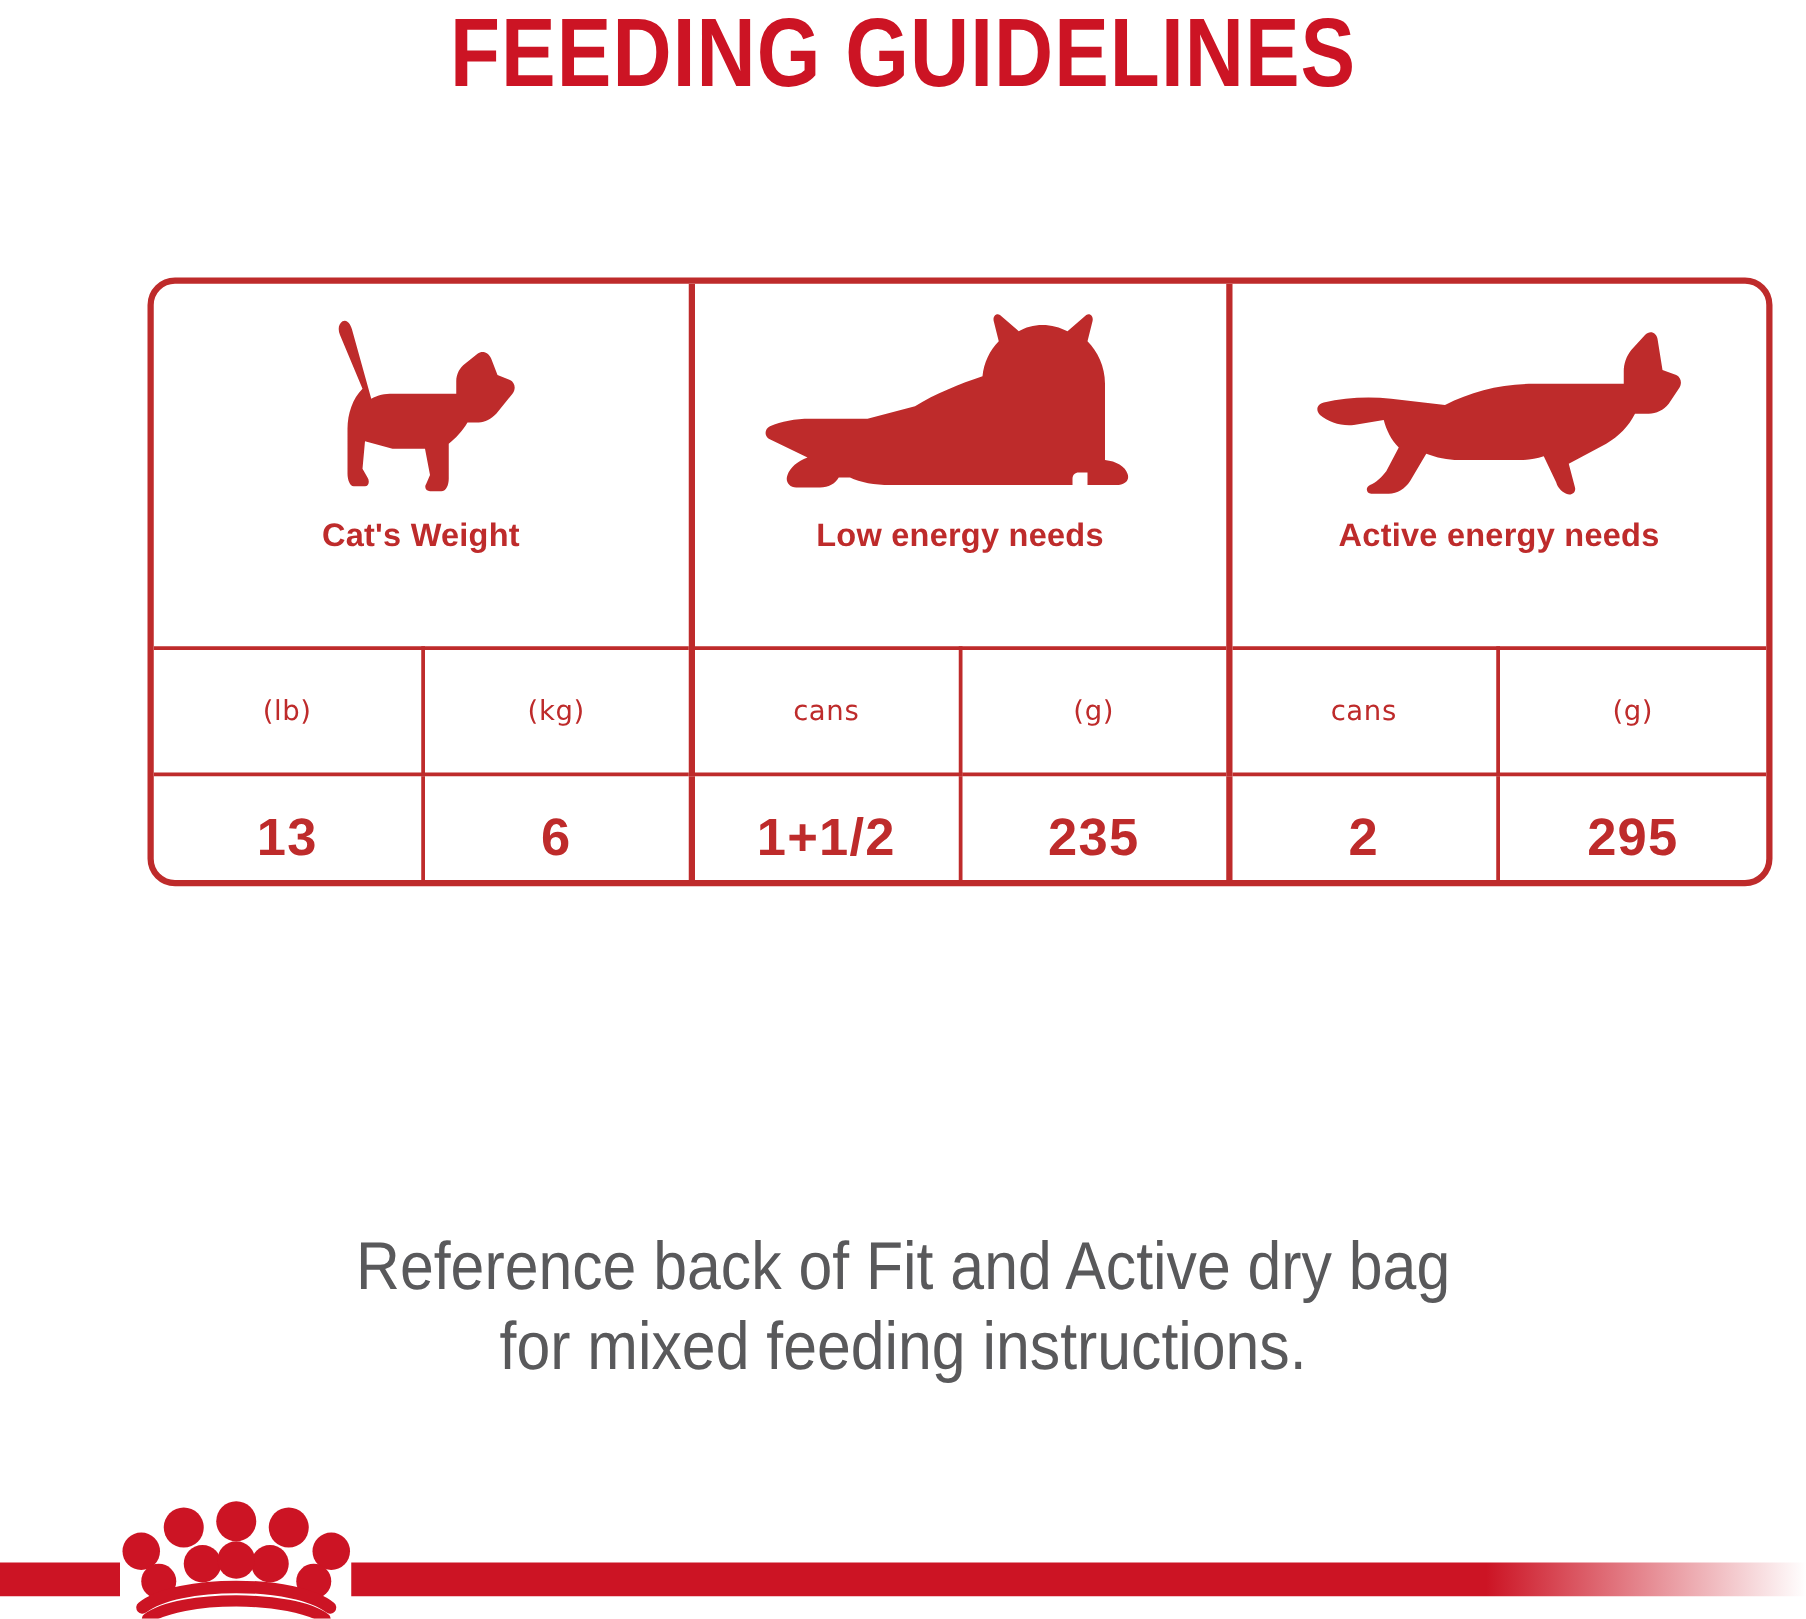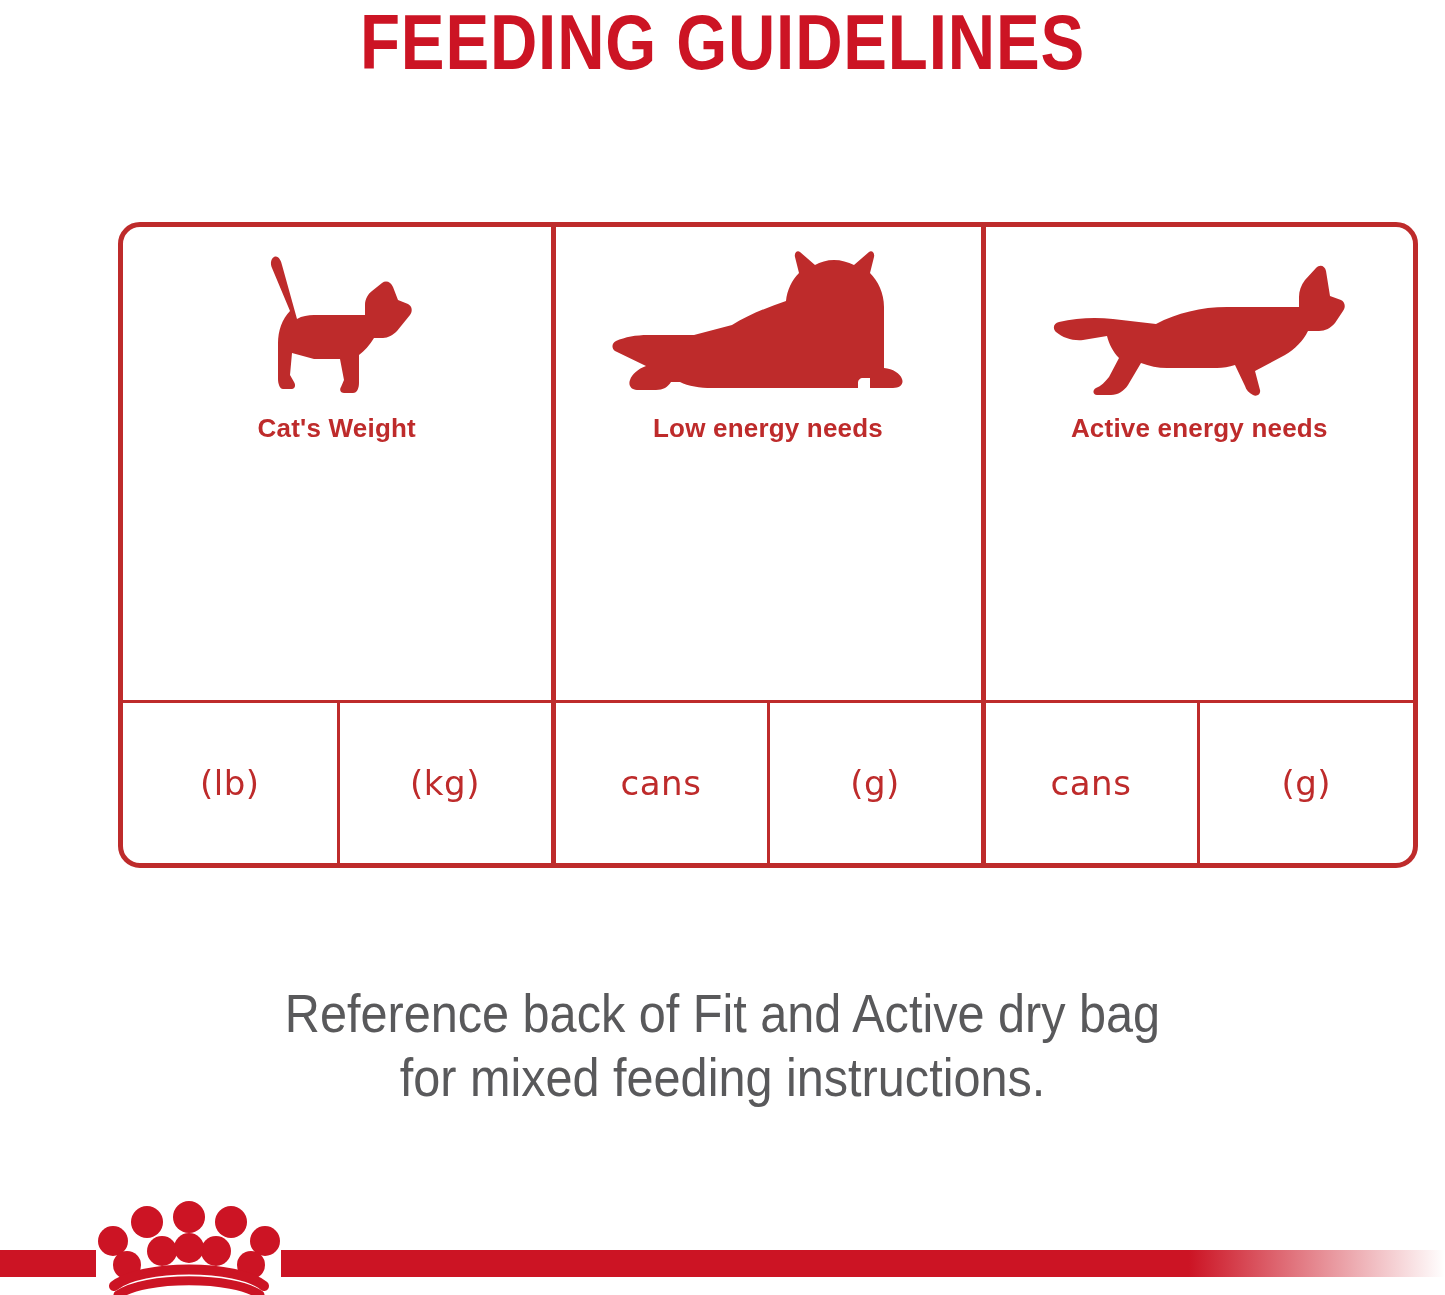--- a/index.html
+++ b/index.html
@@ -32,21 +32,21 @@
     white-space: nowrap;
     line-height: 1.05;
   }
 
   
   .table-wrap {
     position: absolute;
     left: 118px;
     top: 222px;
     width: 1300px;
-    height: 646px;
+    height: 487px;
     box-sizing: border-box;
     border: 5px solid #BE2B2B;
     border-radius: 22px;
     overflow: hidden;
     background: #ffffff;
   }
   .tbl {
     width: 100%;
     height: 100%;
     border-collapse: collapse;
@@ -90,21 +90,21 @@
     font-weight: bold;
     font-size: 26px;
     color: #BE2B2B;
     letter-spacing: 0.2px;
     white-space: nowrap;
   }
 
   .unit-row td {
     height: 98px;
     font-family: "DejaVu Sans", sans-serif;
-    font-size: 34px;
+    font-size: 22px;
     letter-spacing: 0.5px;
     font-weight: 400;
     text-align: center;
   }
   .data-row td {
     height: 98px;
     font-family: "Liberation Sans Narrow", "Liberation Sans", sans-serif;
     font-weight: bold;
     font-size: 42px;
     letter-spacing: 1px;
@@ -185,20 +185,28 @@
       <td>(lb)</td>
       <td>(kg)</td>
       <td class="grp-div">cans</td>
       <td>(g)</td>
       <td class="grp-div">cans</td>
       <td>(g)</td>
     </tr>
 
 
 
+    <tr class="data-row">
+      <td>13</td>
+      <td>6</td>
+      <td class="grp-div">1+1/2</td>
+      <td>235</td>
+      <td class="grp-div">2</td>
+      <td>295</td>
+    </tr>
   </tbody>
     </table>
 </div>
 
 <div class="note">
   <div>Reference back of Fit and Active dry bag</div>
   <div>for mixed feeding instructions.</div>
 </div>
 
 <div class="brandbar">

